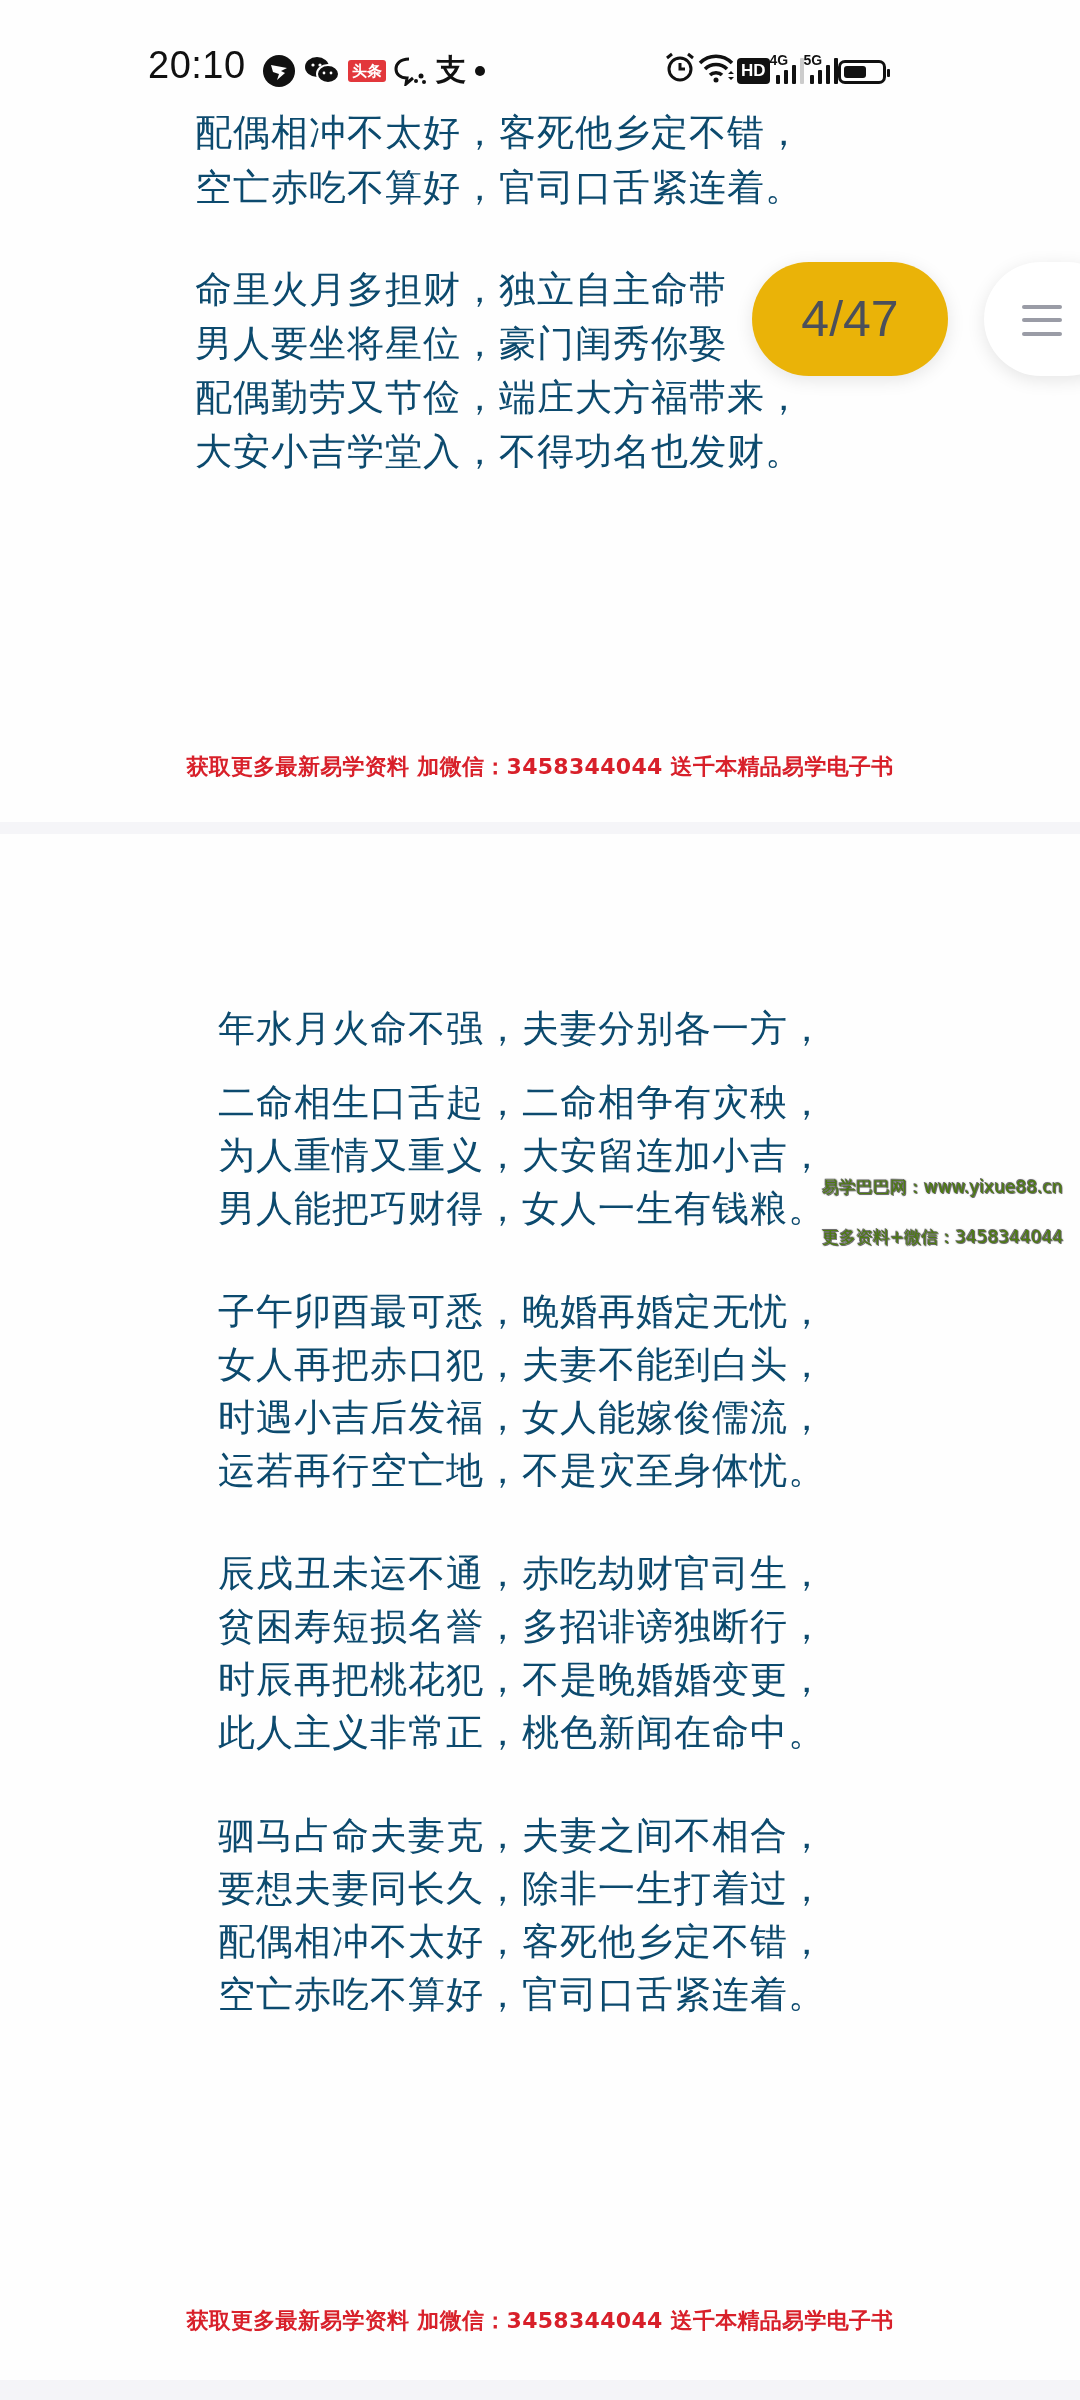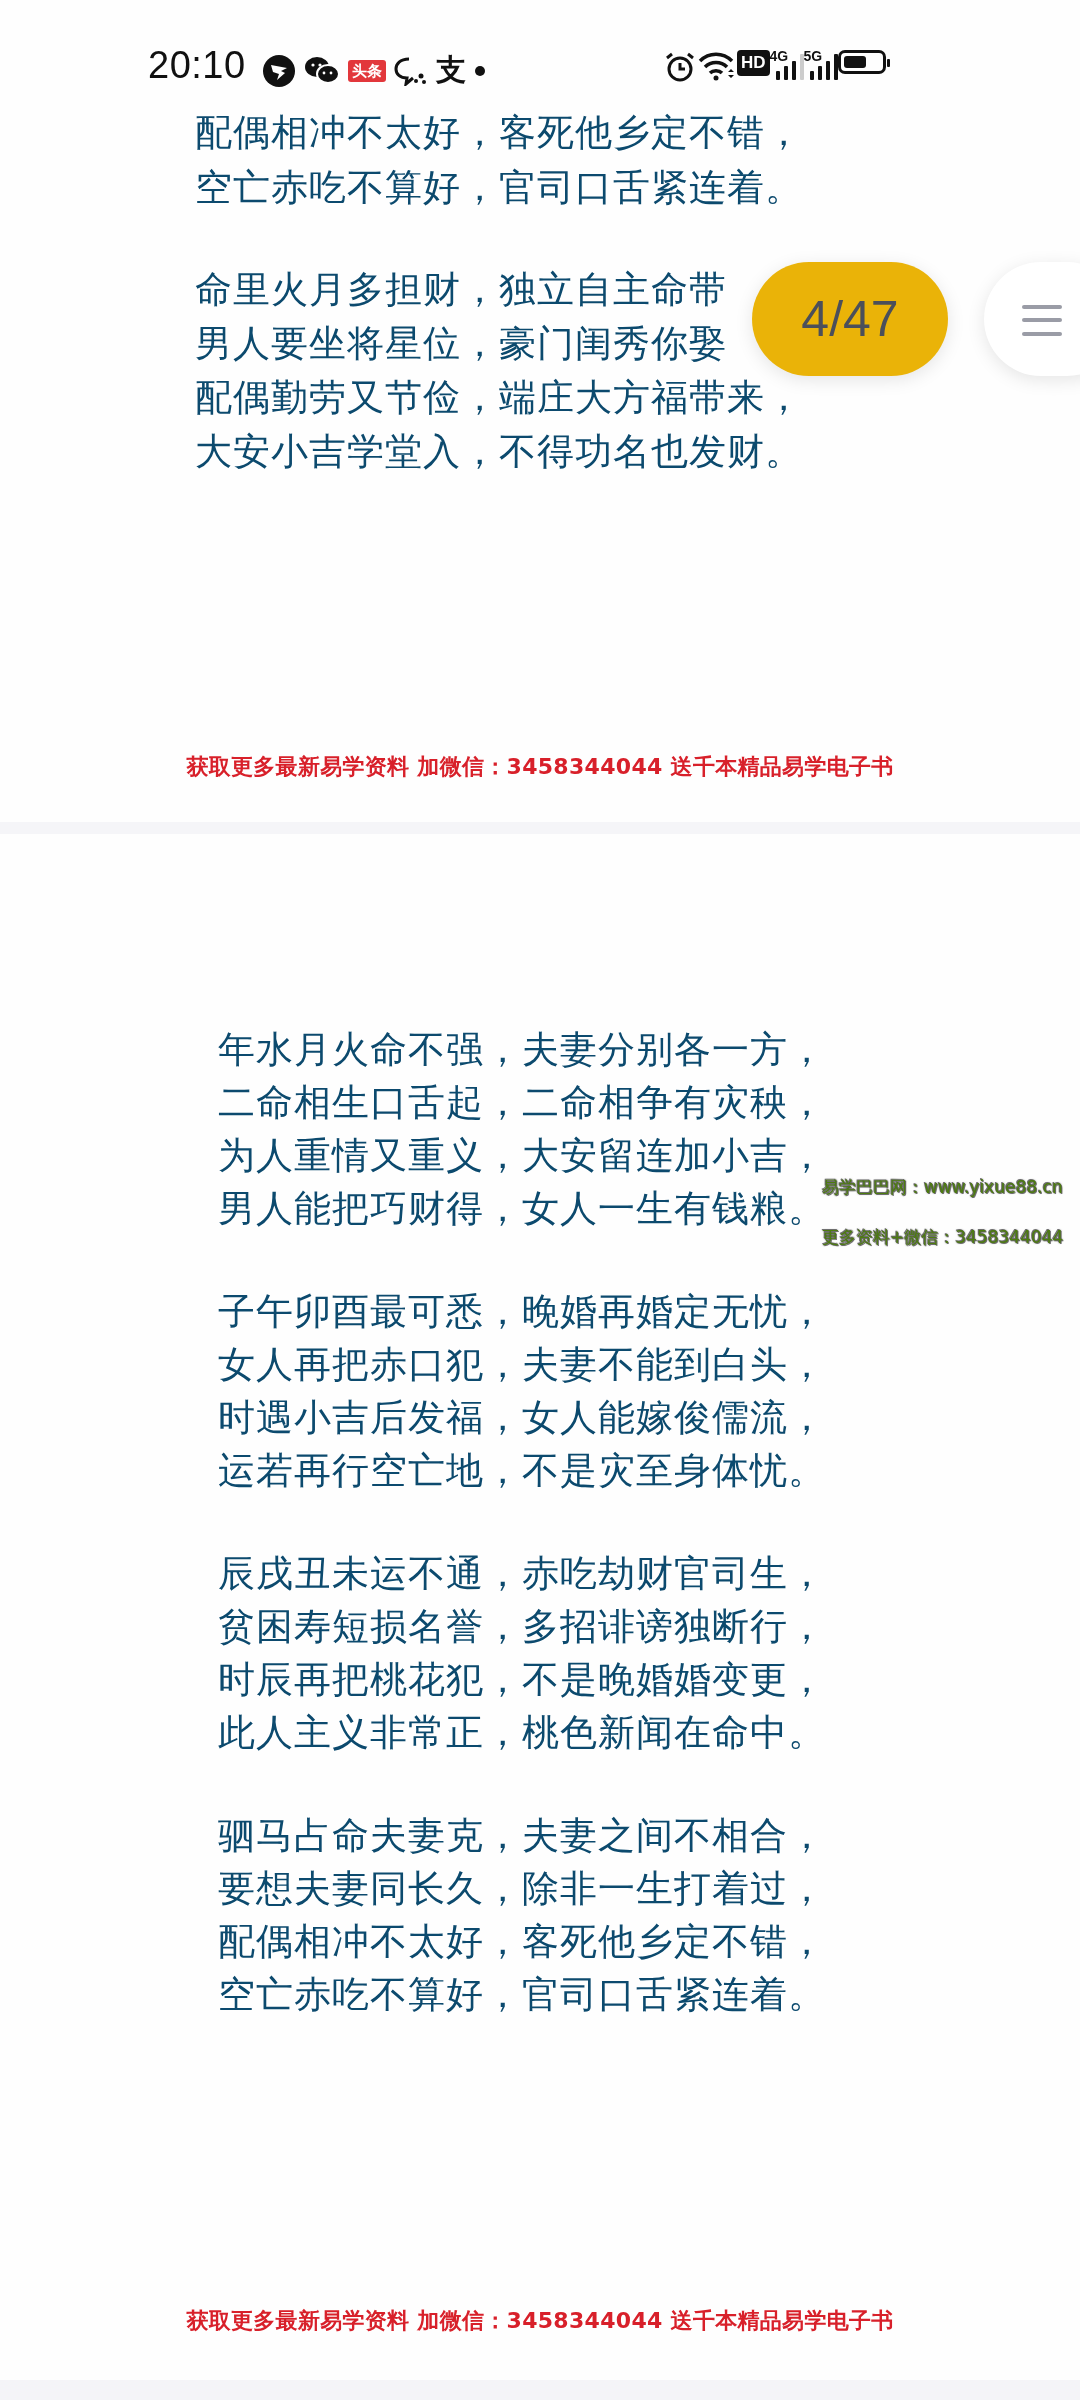--- a/index.html
+++ b/index.html
@@ -12,21 +12,21 @@
   .status-bar {
     position: absolute; left: 0; top: 0; width: 1080px; height: 110px;
     z-index: 5;
   }
   .sb-time {
     position: absolute; left: 148px; top: 44px;
     font-family: "Liberation Sans", sans-serif; font-size: 38px; color: #111;
     letter-spacing: 0.5px;
   }
   .sb-left-icons { position: absolute; left: 262px; top: 50px; display: flex; align-items: center; gap: 8px; }
-  .sb-right-icons { position: absolute; left: 663px; top: 50px; display: flex; align-items: flex-start; }
+  .sb-right-icons { position: absolute; left: 663px; top: 50px; display: flex; align-items: flex-end; }
   .ic { display: inline-flex; align-items: center; justify-content: center; color: #111; }
   .toutiao {
     background: #e2373b; color: #fff; font-size: 15px; font-weight: bold;
     padding: 1px 4px; border-radius: 3px; line-height: 20px;
   }
   .hd { background:#111; color:#fff; font-size:17px; font-weight:bold; border-radius:4px; padding:1px 4px; line-height: 24px; font-family: "Liberation Sans", sans-serif;}
   .net { font-size: 14px; font-weight: bold; font-family: "Liberation Sans", sans-serif; position: relative; display: inline-flex; align-items: flex-end; height: 30px;}
   .net .lbl { position: absolute; top: -2px; left: 0; }
   .bars { display: flex; align-items: flex-end; gap: 4px; margin-left: 4px; }
   .bars span { display:block; width:4px; background:#111; border-radius:1px; }
@@ -167,21 +167,21 @@
   <div class="poem-line p1" style="top:319px;">男人要坐将星位，豪门闺秀你娶</div>
   <div class="poem-line p1" style="top:427px;">大安小吉学堂入，不得功名也发财。</div>
   <div class="promo" style="top:752px;">获取更多最新易学资料 加微信：3458344044 送千本精品易学电子书</div>
 </div>
 
 <div class="page-gap"></div>
 
 <div class="page page-2"></div>
 
 <div>
-  <div class="poem-line p2" style="top:1025px;">年水月火命不强，夫妻分别各一方，</div>
+  <div class="poem-line p2" style="top:1004px;">年水月火命不强，夫妻分别各一方，</div>
   <div class="poem-line p2" style="top:1078px;">二命相生口舌起，二命相争有灾秧，</div>
   <div class="poem-line p2" style="top:1131px;">为人重情又重义，大安留连加小吉，</div>
   <div class="poem-line p2" style="top:1184px;">男人能把巧财得，女人一生有钱粮。</div>
 </div>
 
 <div class="watermark" style="top:1176px;">易学巴巴网：www.yixue88.cn</div>
 <div class="watermark" style="top:1226px;">更多资料+微信：3458344044</div>
 
 <div>
   <div class="poem-line p2" style="top:1287px;">子午卯酉最可悉，晚婚再婚定无忧，</div>

